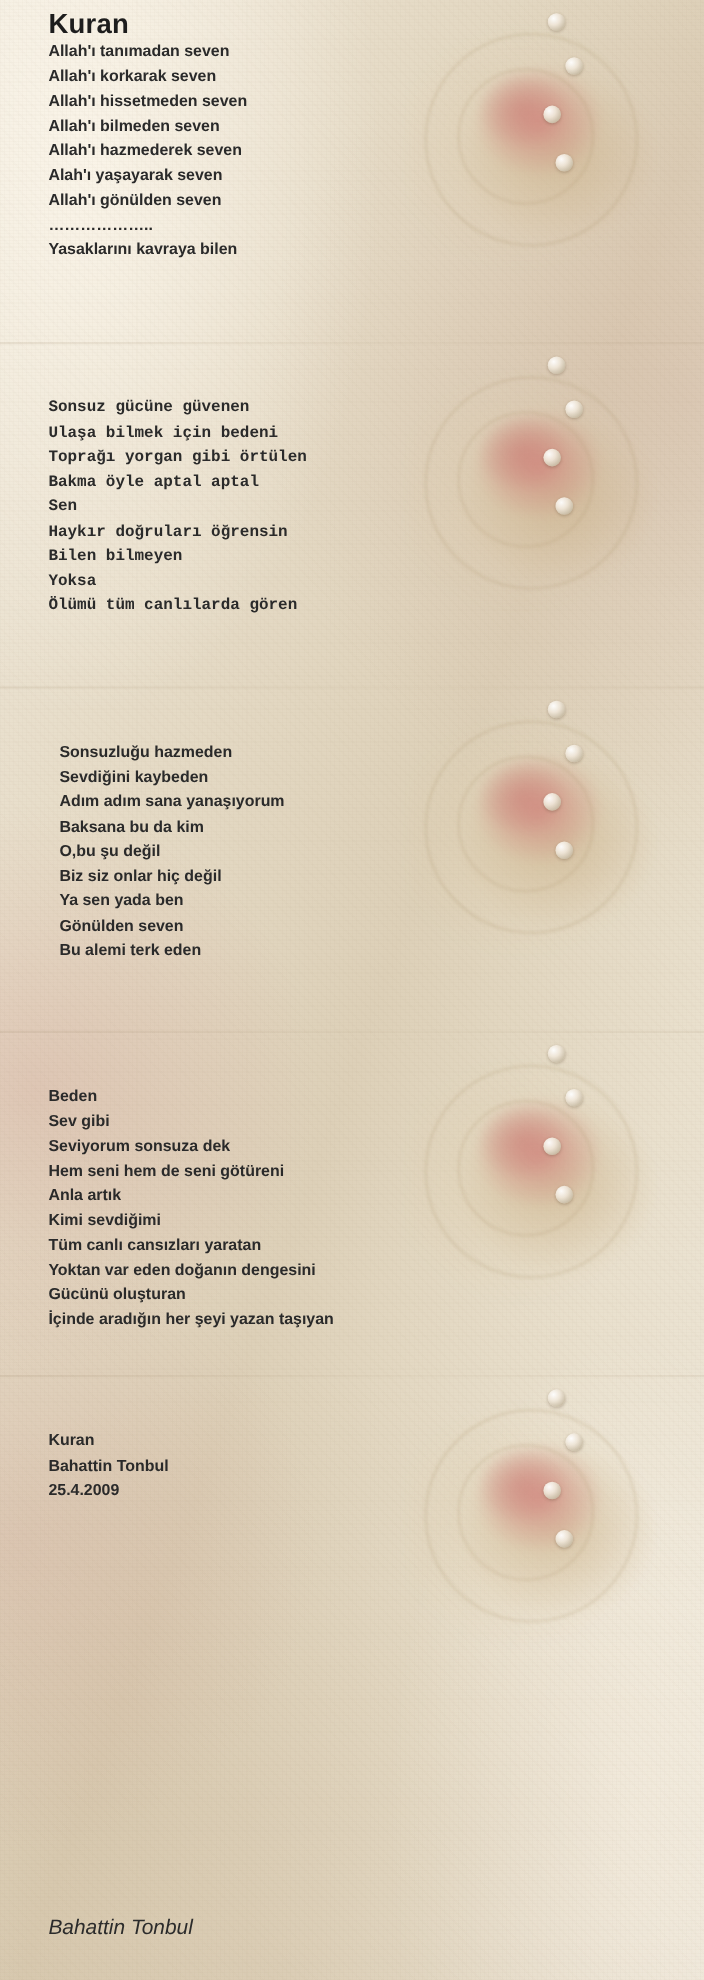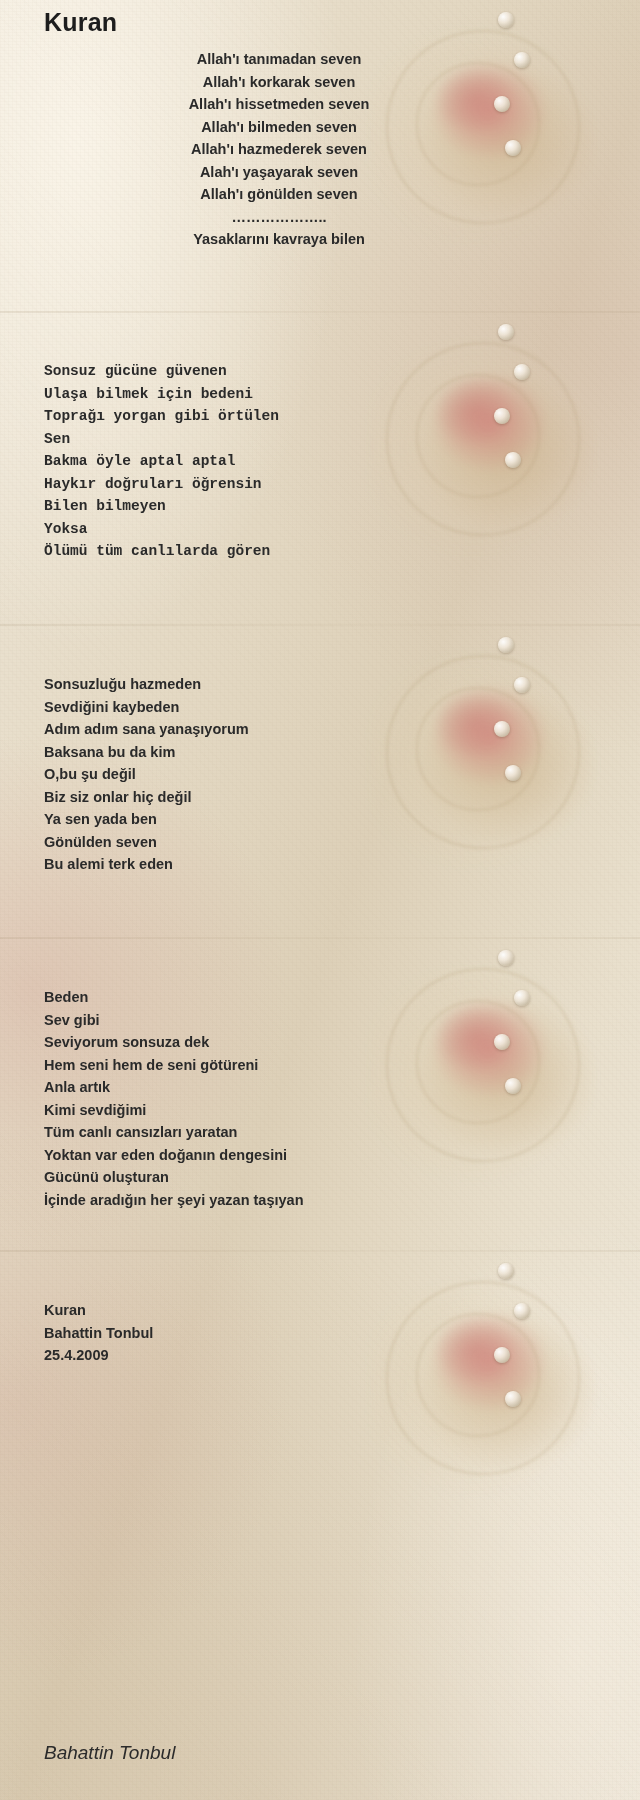--- a/index.html
+++ b/index.html
@@ -178,43 +178,43 @@
       <div class="pearl" style="left: 505px; top: 1078px;"></div>
       <div class="pearl" style="left: 498px; top: 1263px;"></div>
       <div class="pearl" style="left: 514px; top: 1303px;"></div>
       <div class="pearl" style="left: 494px; top: 1347px;"></div>
       <div class="pearl" style="left: 505px; top: 1391px;"></div>
     </div>
 
   <div class="content">
     <div class="poem-title">Kuran</div>
     <div id="stanzas">
-        <div class="stanza" style="top: 48px; text-align: center;">
+        <div class="stanza" style="top: 36px;">
           <div class="line">Allah'ı tanımadan seven</div>
           <div class="line">Allah'ı korkarak seven</div>
           <div class="line">Allah'ı hissetmeden seven</div>
           <div class="line">Allah'ı bilmeden seven</div>
           <div class="line">Allah'ı hazmederek seven</div>
           <div class="line">Alah'ı yaşayarak seven</div>
           <div class="line">Allah'ı gönülden seven</div>
           <div class="line">………………..</div>
           <div class="line">Yasaklarını kavraya bilen</div>
         </div>
         <div class="stanza" style="top: 360px; font-family: Liberation Mono, monospace;">
           <div class="line">Sonsuz gücüne güvenen</div>
           <div class="line">Ulaşa bilmek için bedeni</div>
           <div class="line">Toprağı yorgan gibi örtülen</div>
+          <div class="line">Bakma öyle aptal aptal</div>
           <div class="line">Sen</div>
-          <div class="line">Bakma öyle aptal aptal</div>
           <div class="line">Haykır doğruları öğrensin</div>
           <div class="line">Bilen bilmeyen</div>
           <div class="line">Yoksa</div>
           <div class="line">Ölümü tüm canlılarda gören</div>
         </div>
-        <div class="stanza" style="top: 673px;">
+        <div class="stanza" style="top: 673px; margin-left: 10px;">
           <div class="line">Sonsuzluğu hazmeden</div>
           <div class="line">Sevdiğini kaybeden</div>
           <div class="line">Adım adım sana yanaşıyorum</div>
           <div class="line">Baksana bu da kim</div>
           <div class="line">O,bu şu değil</div>
           <div class="line">Biz siz onlar hiç değil</div>
           <div class="line">Ya sen yada ben</div>
           <div class="line">Gönülden seven</div>
           <div class="line">Bu alemi terk eden</div>
         </div>

